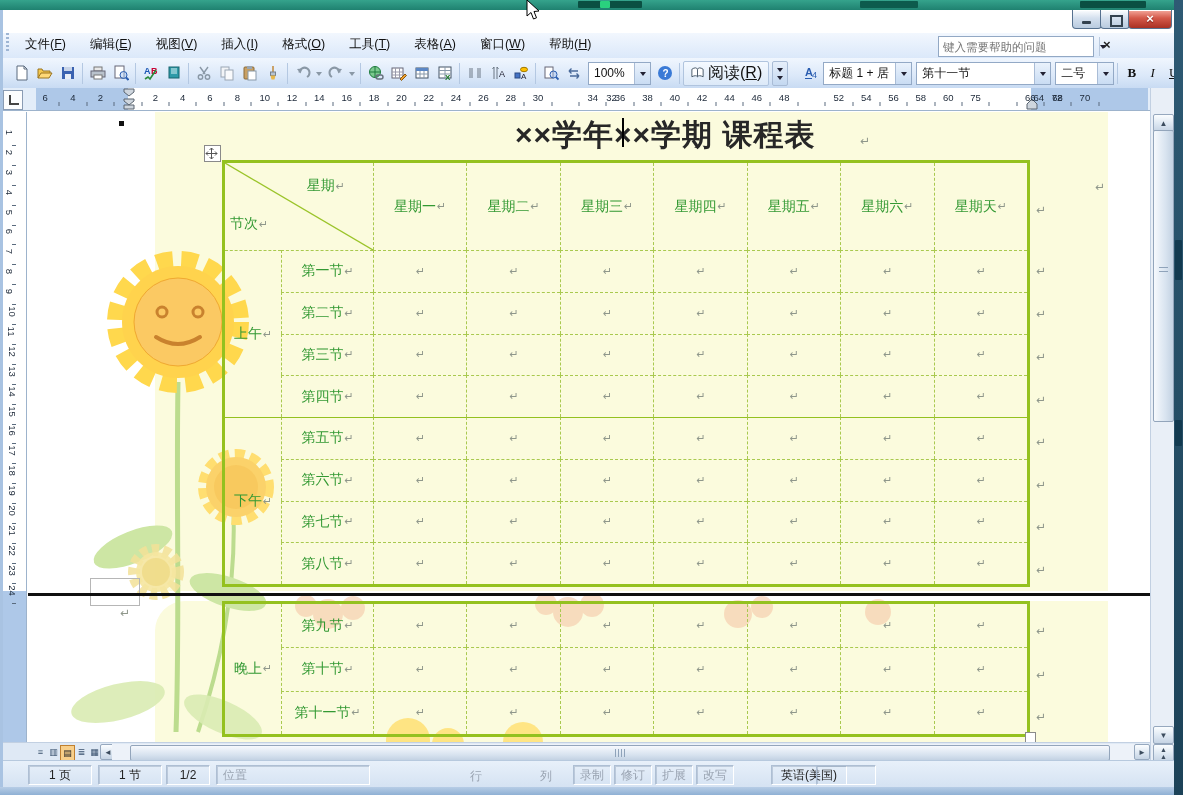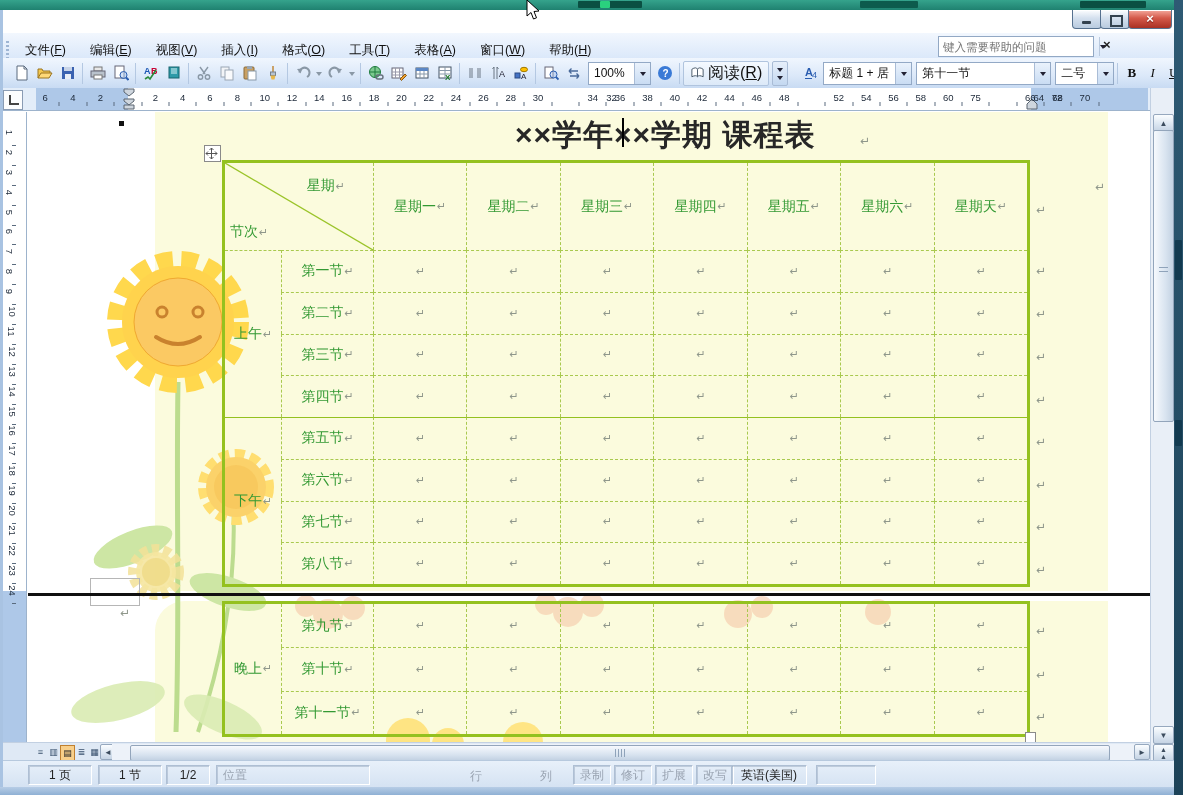--- a/index.html
+++ b/index.html
@@ -12,21 +12,21 @@
   .titlebar{left:0;top:10px;width:1183px;height:23px;background:linear-gradient(180deg,#e9f1fb,#c2d6ee 55%,#aac4e2);border-bottom:1px solid #8aa6c8;display:flex;align-items:center}
   .apptitle{font-size:12.5px;color:#16202c;margin-left:6px}
   .wordicon{width:15px;height:15px;margin-left:8px;background:#fff;border:1px solid #5577aa;position:relative}
   .wordicon::after{content:"W";position:absolute;left:2px;top:0px;font-size:10px;font-weight:bold;color:#2a5db0}
   .ghost{position:absolute;top:3px;height:14px;background:#10202e;opacity:.14;border-radius:2px}
   .wbtn{position:absolute;top:10px;height:18px;border:1px solid #56718f;border-top:none;border-radius:0 0 4px 4px;background:linear-gradient(#fdfeff,#d4e0ee 45%,#b9cbdf);box-shadow:inset 0 1px #fff}
   .wbtn.close{background:linear-gradient(#f4aa9e,#d4594a 45%,#a93023)}
   .glyph-min{position:absolute;left:9px;top:11px;width:9px;height:3px;background:#33424f;border-radius:1px}
   .glyph-max{position:absolute;left:9px;top:5px;width:9px;height:8px;border:2px solid #33424f}
   .glyph-x{color:#fff;font-weight:bold;font-size:13px;width:100%;text-align:center;line-height:17px;text-shadow:0 1px 1px #7a150c}
-  .menubar{left:0;top:33px;width:1183px;height:34px;background:linear-gradient(180deg,#f2f7fe,#dce9fa 70%,#cfe0f6);display:flex;align-items:center}
+  .menubar{left:0;top:33px;width:1183px;height:34px;background:linear-gradient(180deg,#f2f7fe,#dce9fa 70%,#cfe0f6);display:flex;align-items:flex-start}
   .mitem{font-size:12.5px;color:#111;padding:3px 12px;white-space:nowrap}
   .grip{width:3px;height:18px;margin:0 4px 0 6px;background:repeating-linear-gradient(180deg,#9fb6d4 0 2px,transparent 2px 4px)}
   .helpbox{position:absolute;left:938px;top:3px;width:154px;height:19px;background:#fff;border:1px solid #92a8c4;display:flex;align-items:center}
   .helpbox input{border:none;outline:none;flex:1;font-size:11.5px;color:#333;padding-left:4px;font-family:inherit;background:transparent}
   .dropbtn{width:15px;height:100%;border-left:1px solid #b9c9de;display:flex;align-items:center;justify-content:center}
   .tri{width:0;height:0;border:3.5px solid transparent;border-top:4.5px solid #223;margin-top:4px}
   .menux{position:absolute;left:1103px;top:4px;font-size:13px;font-weight:bold;color:#222}
   
   .toolbar{left:0;top:58px;width:1183px;height:30px;background:linear-gradient(180deg,#f0f6fe,#dbe8f9 60%,#c8dbf3);border-bottom:1px solid #b7cbe4;display:flex;align-items:center}
   .ti{width:23px;height:23px;border-radius:2px;display:flex;align-items:center;justify-content:center;flex:none}
@@ -58,21 +58,21 @@
   .pgbreak{position:absolute;left:0;top:481px;width:1122px;height:3px;background:#101010;z-index:4}
   .pmark{position:absolute;color:#8f978b;font-size:12px;z-index:3}
   .tablegrid{position:absolute;left:194px;box-sizing:border-box;width:808px;border:3px solid #94c11f;display:grid;grid-template-columns:56px 92px repeat(7,1fr);z-index:3;background:transparent}
   .tcell{position:relative;display:flex;align-items:center;justify-content:center;color:#339933;font-size:14px;white-space:nowrap}
   .dl{border-left:1px dashed #a9c94f}
   .dt{border-top:1px dashed #a9c94f}
   .st{border-top:1px solid #94c11f}
   .pm{color:#8f978b;font-size:11px;margin-left:1px}
   .corner{grid-column:1/3;position:relative}
   .cwk{position:absolute;right:28px;top:14px;font-size:14px;color:#339933}
-  .cjc{position:absolute;left:5px;bottom:9px;font-size:14px;color:#339933}
+  .cjc{position:absolute;left:5px;bottom:17px;font-size:14px;color:#339933}
   .handlebox{position:absolute;left:176px;top:33px;width:15px;height:15px;background:#fff;border:1px solid #8a8a8a;z-index:5}
   .resizer{position:absolute;left:997px;top:620px;width:9px;height:9px;background:#fff;border:1px solid #8a8a8a;z-index:5}
   .blacksq{position:absolute;left:91px;top:9px;width:5px;height:5px;background:#111;z-index:3}
   .mbracket{position:absolute;left:62px;top:466px;width:48px;height:26px;border:1px solid #b6b6b6;z-index:2}
   
   .vscroll{left:1150px;top:88px;width:24px;height:699px;background:#e9eff7;border-left:1px solid #c2d0e2}
   .sbtn{position:absolute;left:2px;width:19px;height:16px;background:linear-gradient(#fbfdff,#dde7f2 55%,#c6d4e4);border:1px solid #96a8be;border-radius:2px;display:flex;align-items:center;justify-content:center;font-size:8px;color:#3c4c5e}
   .vthumb{position:absolute;left:2px;top:42px;width:19px;height:290px;background:linear-gradient(90deg,#f6f9fd,#d9e4f0 60%,#c3d2e3);border:1px solid #93a5bb;border-radius:2px}
   .vthumb div{margin:136px auto 0;width:9px;border-top:1px solid #8fa3ba;border-bottom:1px solid #8fa3ba;height:3px}
   .hscrollrow{left:0;top:742px;width:1150px;height:18px;background:#dfe9f5;border-top:1px solid #c2d0e2}
@@ -939,21 +939,21 @@
       <div class="sbox" style="left: 28px; width: 62px;">1 页</div>
       <div class="sbox" style="left: 98px; width: 62px;">1 节</div>
       <div class="sbox" style="left: 166px; width: 42px;">1/2</div>
       <div class="sbox gray" style="left: 216px; width: 146px; justify-content: flex-start; padding-left: 6px;">位置</div>
       <span class="gray" style="position: absolute; left: 470px; top: 7px;">行</span>
       <span class="gray" style="position: absolute; left: 540px; top: 7px;">列</span>
       <div class="sbox gray" style="left: 573px; width: 36px;">录制</div>
       <div class="sbox gray" style="left: 614px; width: 36px;">修订</div>
       <div class="sbox gray" style="left: 655px; width: 36px;">扩展</div>
       <div class="sbox gray" style="left: 696px; width: 36px;">改写</div>
-      <div class="sbox" style="left: 731px; width: 74px;">英语(美国)</div>
+      <div class="sbox" style="left: 771px; width: 74px;">英语(美国)</div>
       <div class="sbox gray" style="left: 816px; width: 58px;"></div>
     </div>
 
   <div class="abs botframe"></div>
   <div class="abs rightframe">
     <div class="chip" style="left:1px;top:240px;width:7px;height:40px;background:#123a50;position:absolute"></div>
     <div class="chip" style="left:1px;top:420px;width:7px;height:26px;background:#123a50;position:absolute"></div>
   </div>
   <div class="abs leftframe"></div>
 </div>

